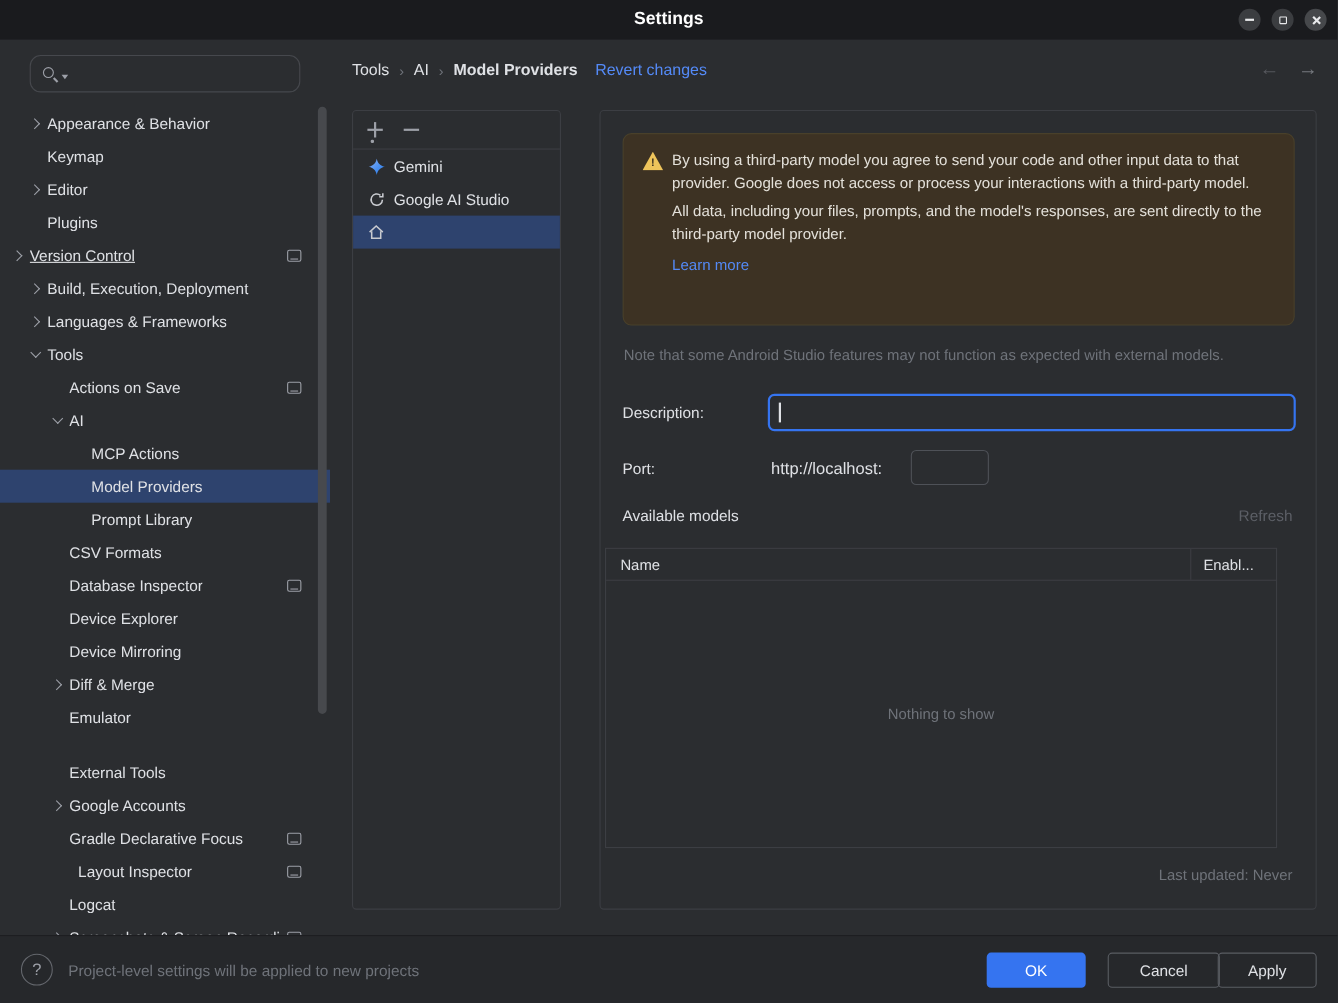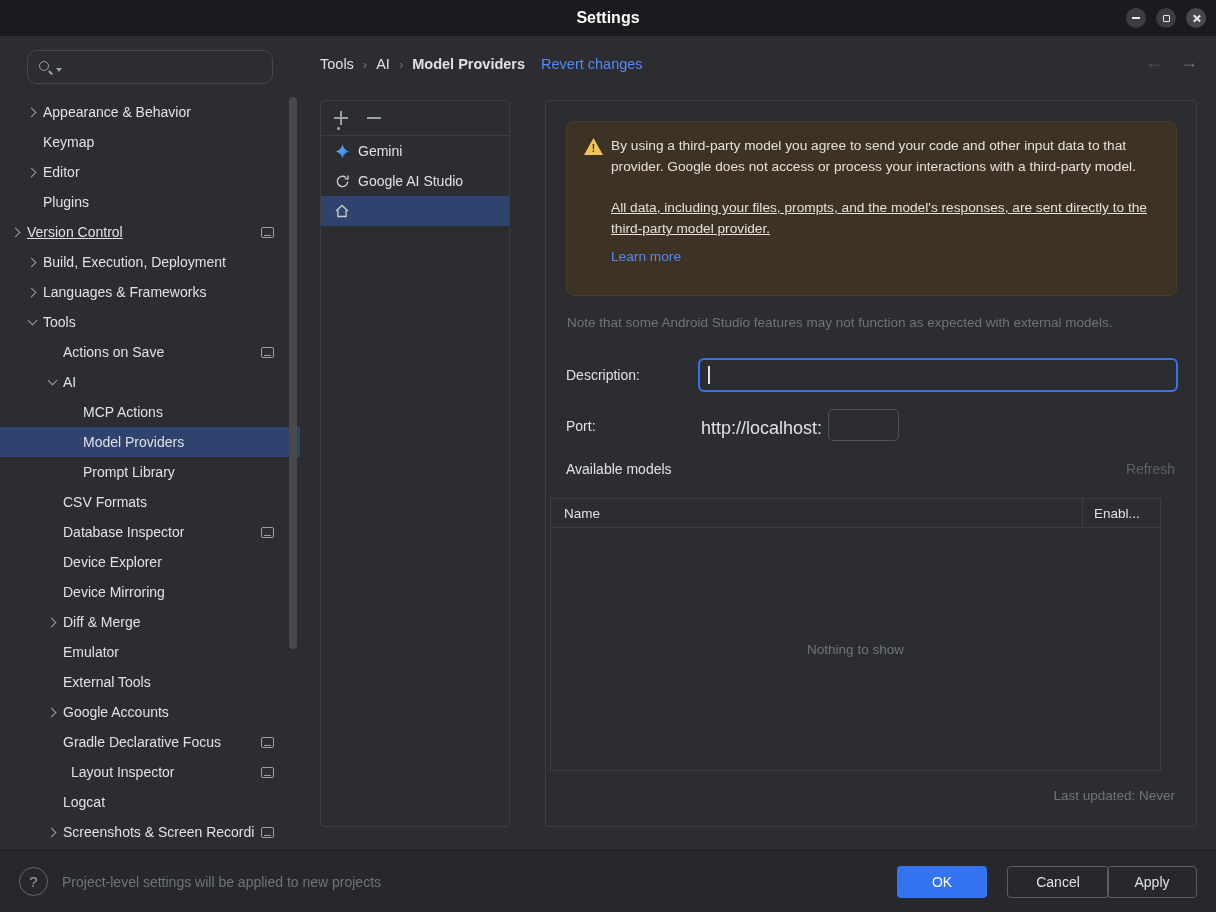--- a/index.html
+++ b/index.html
@@ -79,34 +79,34 @@
                 border:1px solid #3c3e43; border-radius:4px; background:#2b2d30; }
   .warning-banner { position:absolute; left:20px; top:20px; width:611px; height:175px;
                     background:#3d3223; border:1px solid #49402a; border-radius:8px;
                     padding:13px 24px 0 44px; }
   .warn-icon-wrap { position:absolute; left:17px; top:16px; }
   .warn-triangle { width:19px; height:17px; background:#eec45b;
                    clip-path:polygon(50% 0,100% 100%,0 100%);
                    display:flex; align-items:flex-end; justify-content:center;
                    font-size:10px; font-weight:bold; color:#3a301f; line-height:13px; }
   .warning-text { font-size:13.7px; line-height:21px; color:#e4e1da; max-width:566px; }
-  .warning-p2 { margin-top:20px; max-width:556px;text-decoration:underline; }
+  .warning-p2 { margin-top:4px; max-width:556px; }
   .learn-more { display:inline-block; margin-top:10px; color:#548af7; font-size:13.7px; cursor:pointer; }
   .ext-note { position:absolute; left:21px; top:214px; font-size:13.5px; color:#6f737a; }
 
   .field-label { position:absolute; font-size:14px; color:#dfe1e5; }
   .desc-label { left:20px; top:266px; }
   .desc-input { position:absolute; left:152px; top:257px; width:480px; height:34px;
                 border:2px solid #3574f0; border-radius:6px; background:#2b2d30;
                 display:flex; align-items:center; padding-left:8px; cursor:text; }
   .caret { width:1.5px; height:18px; background:#dfe1e5; animation:blink 1.1s step-end infinite; }
   @keyframes blink { 50% { opacity:0; } }
 
   .port-label { left:20px; top:317px; }
-  .port-prefix { position:absolute; left:155px; top:317px; font-size:18px; color:#dfe1e5; }
+  .port-prefix { position:absolute; left:155px; top:317px; font-size:15px; color:#dfe1e5; }
   .port-input { position:absolute; left:282px; top:308px; width:71px; height:32px;
                 border:1px solid #4e5157; border-radius:5px; background:#2b2d30; cursor:text; }
 
   .models-label { left:20px; top:360px; }
   .refresh-link { position:absolute; right:21px; top:360px; font-size:14px; color:#5c5f66; cursor:default; }
 
   .models-table { position:absolute; left:4px; top:397px; width:611px; height:273px;
                   border:1px solid #3c3e43; }
   .table-header { height:29px; border-bottom:1px solid #3c3e43; display:flex; font-size:13.5px; color:#dfe1e5; }
   .th { display:flex; align-items:center; padding-left:13px; cursor:pointer; }
@@ -245,21 +245,21 @@
         <div class="tree-row" style="padding-left: 42px;">
           <span class="chev-slot">
             <span class="chev right"></span>
           </span>
           <span class="tree-label">Diff &amp; Merge</span>
         </div>
         <div class="tree-row" style="padding-left: 42px;">
           <span class="chev-slot"></span>
           <span class="tree-label">Emulator</span>
         </div>
-        <div class="tree-row" style="padding-left: 42px;">
+        <div class="tree-row" style="padding-left: 42px; margin-top: 20px;">
           <span class="chev-slot"></span>
           <span class="tree-label">External Tools</span>
         </div>
         <div class="tree-row" style="padding-left: 42px;">
           <span class="chev-slot">
             <span class="chev right"></span>
           </span>
           <span class="tree-label">Google Accounts</span>
         </div>
         <div class="tree-row" style="padding-left: 42px;">

